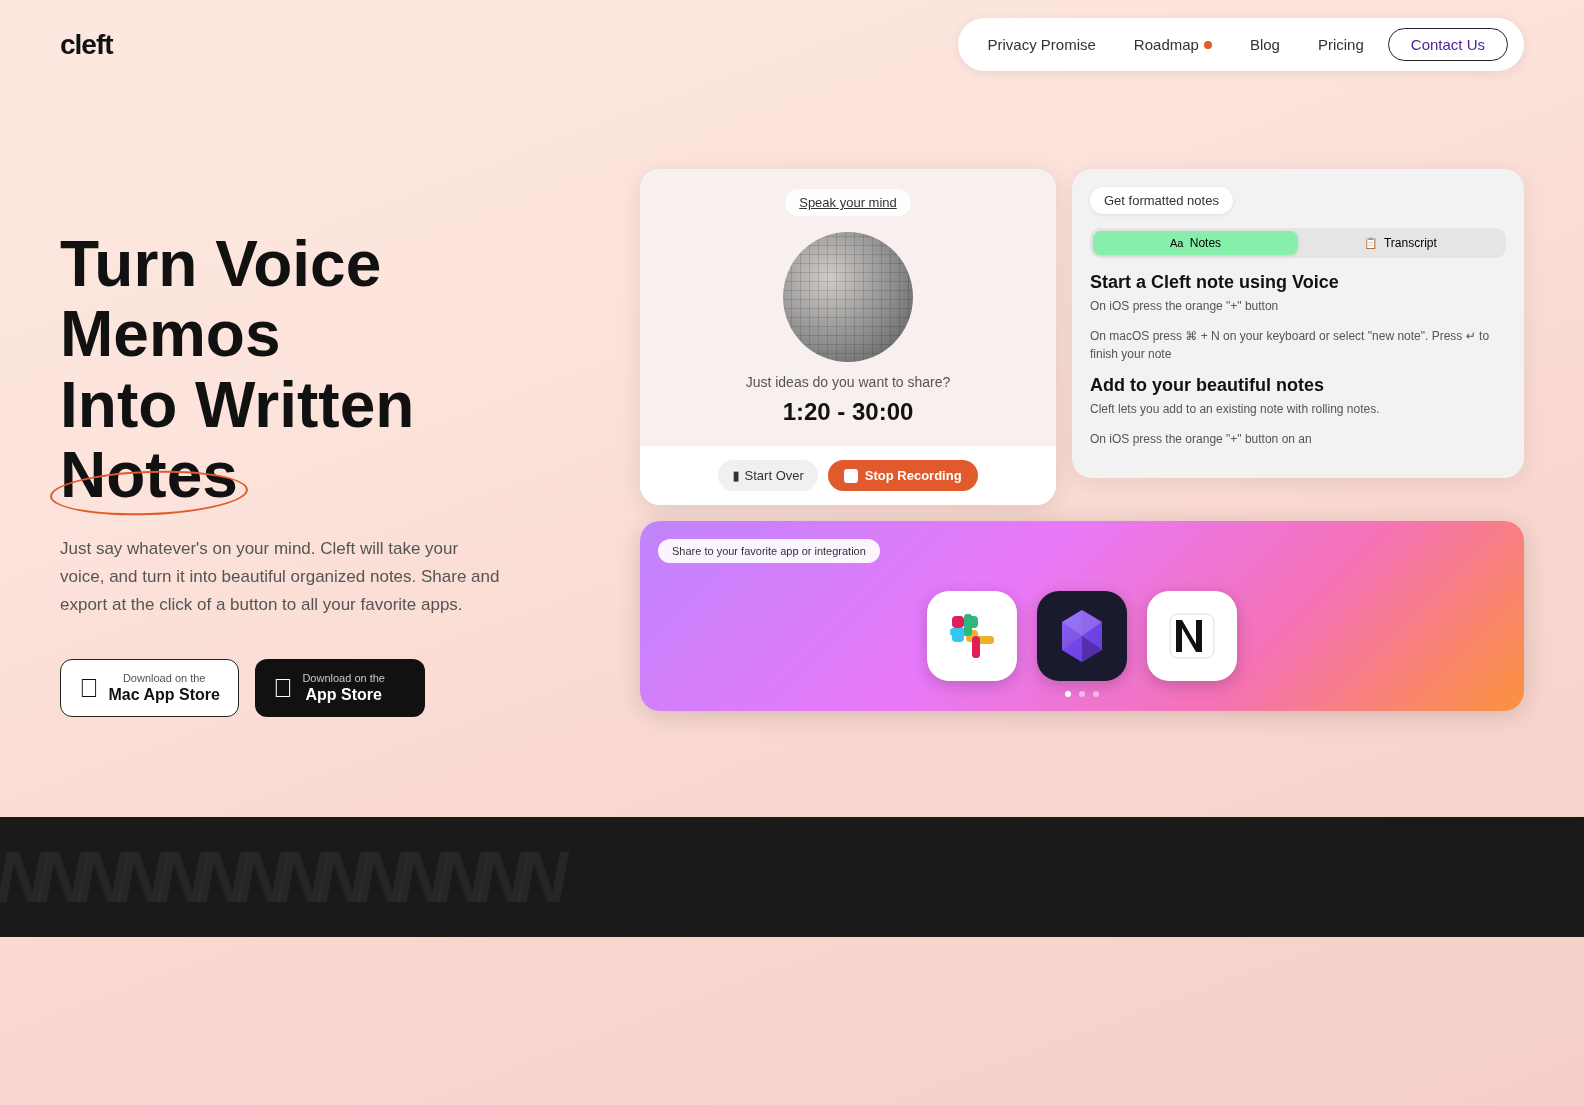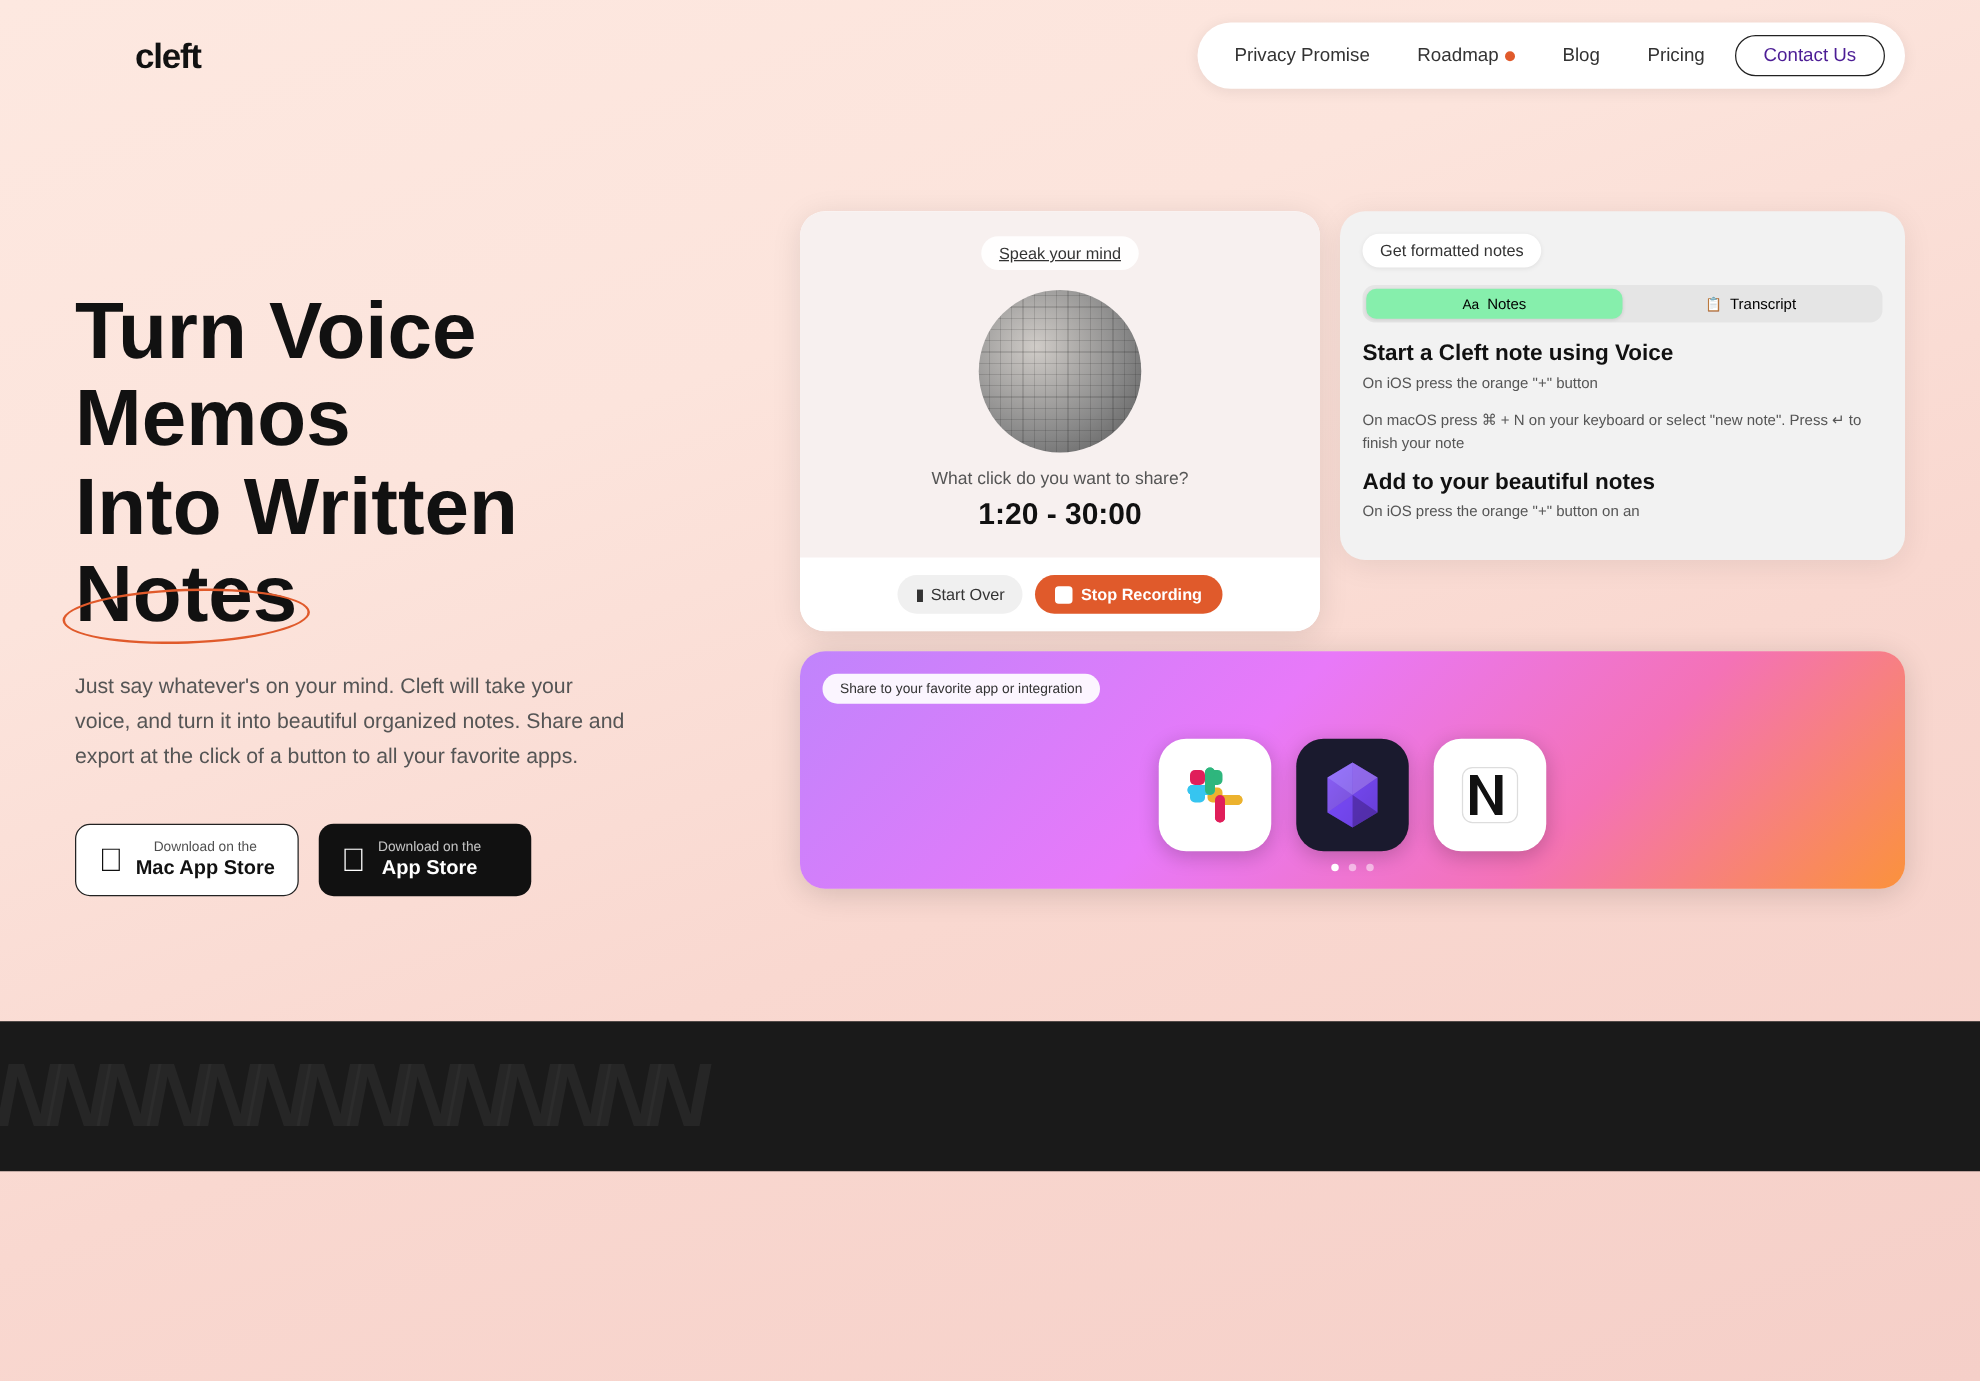--- a/index.html
+++ b/index.html
@@ -17,21 +17,20 @@
       align-items: center;
       justify-content: space-between;
       padding: 18px 60px;
     }
 
     .logo {
       font-size: 28px;
       font-weight: 800;
       color: #111;
       letter-spacing: -1px;
-      margin-left: 48px;
     }
 
     .nav-pill {
       display: flex;
       align-items: center;
       gap: 10px;
       background: #fff;
       border-radius: 50px;
       padding: 10px 16px;
       box-shadow: 0 2px 12px rgba(0,0,0,0.08);
@@ -499,21 +498,21 @@
   </div>
 
   <div class="hero-right">
 
     <div class="cards-row">
 
       <div class="recording-card">
         <div class="recording-card-inner">
           <div class="speak-label">Speak your mind</div>
           <div class="mesh-sphere"></div>
-          <div class="recording-question">What click do you want to share?</div>
+          <div class="recording-question">Just ideas do you want to share?</div>
           <div class="recording-time">1:20 - 30:00</div>
         </div>
         <div class="recording-controls">
           <button class="start-over-btn">
             <span>▮</span>
             <span>Start Over</span>
           </button>
           <button class="stop-btn">
             <span class="stop-icon"></span>
             <span>Stop Recording</span>
@@ -531,20 +530,21 @@
           <div class="notes-tab">
             <span class="notes-tab-icon">📋</span>
             <span>Transcript</span>
           </div>
         </div>
         <div class="notes-content">
           <h3>Start a Cleft note using Voice</h3>
           <p>On iOS press the orange "+" button</p>
           <p>On macOS press ⌘ + N on your keyboard or select "new note". Press ↵ to finish your note</p>
           <h3>Add to your beautiful notes</h3>
+          <p>Cleft lets you add to an existing note with rolling notes.</p>
           <p>On iOS press the orange "+" button on an</p>
         </div>
       </div>
 
     </div>
 
     <div class="integrations-card">
       <div class="integrations-label">Share to your favorite app or integration</div>
 
       <div class="app-icons-row">

